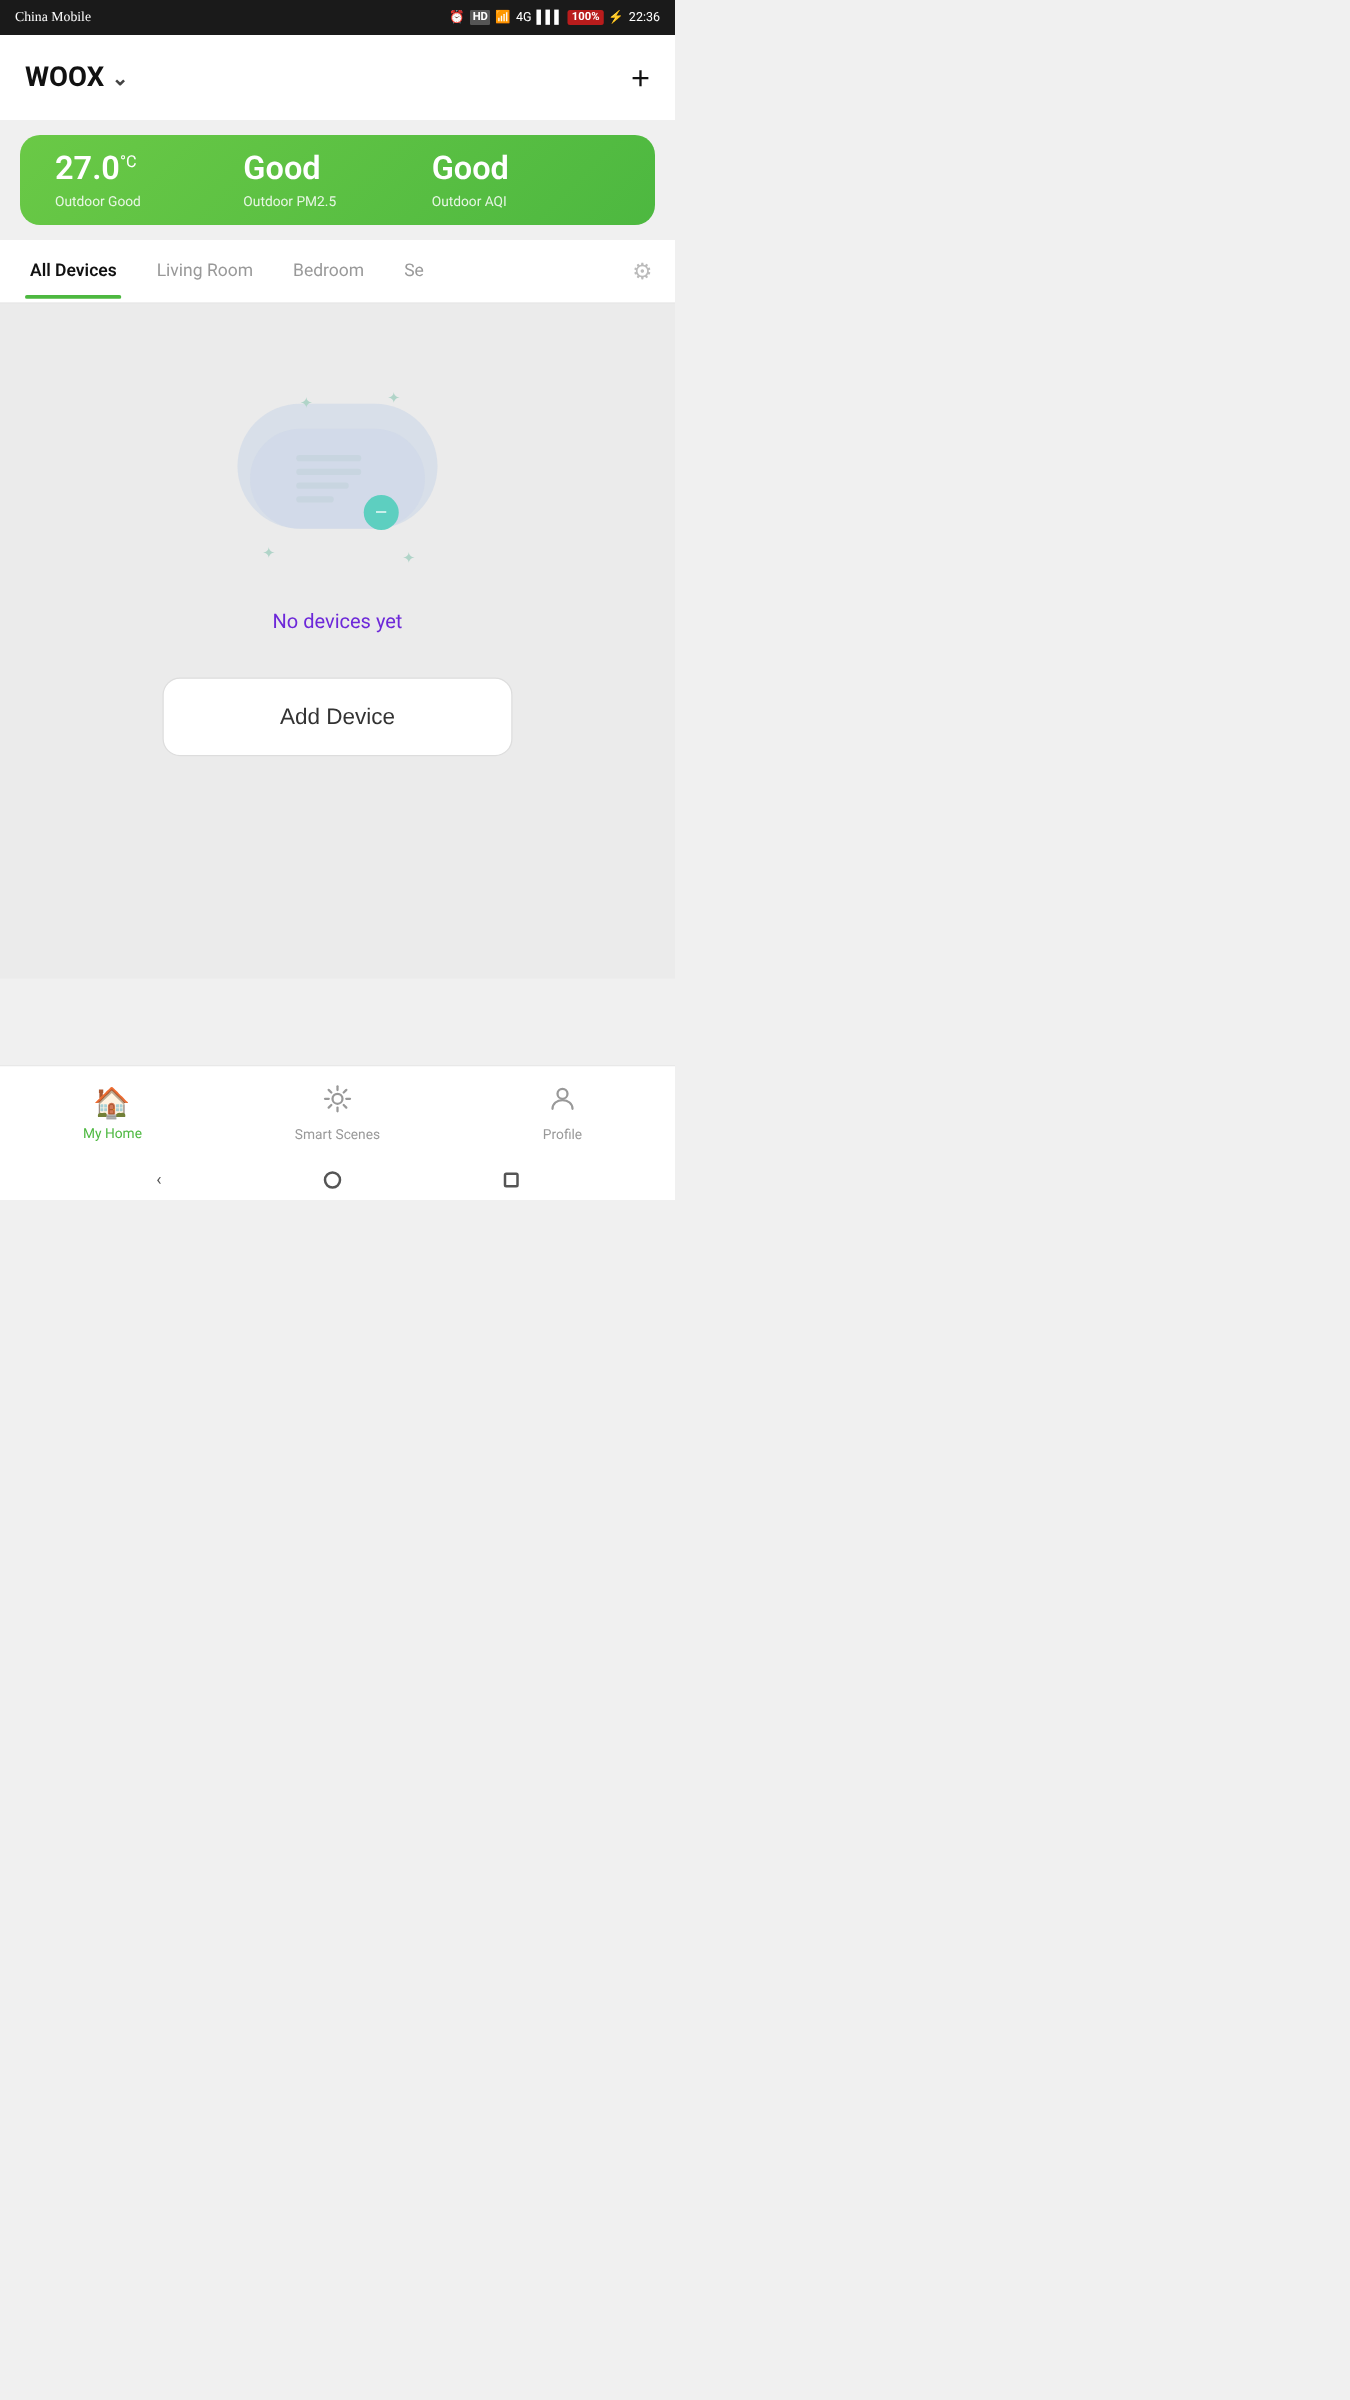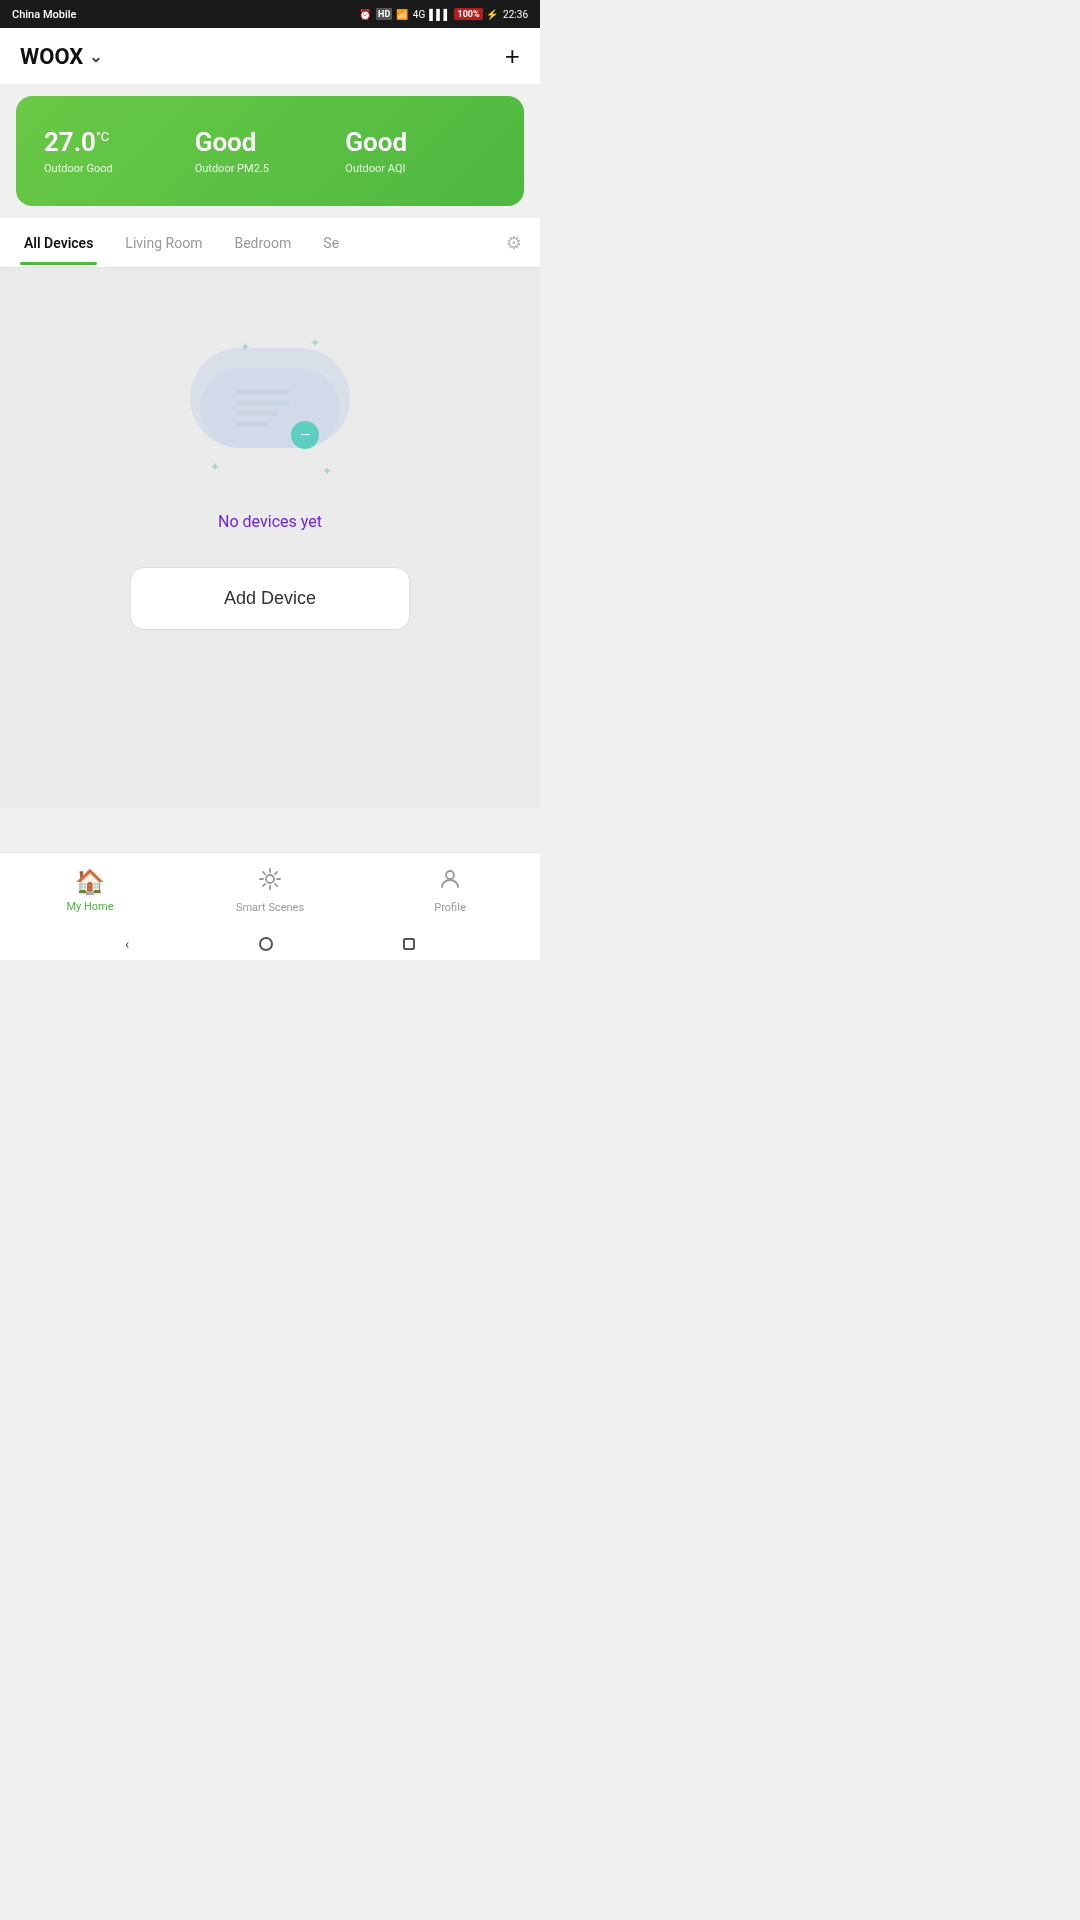--- a/index.html
+++ b/index.html
@@ -18,41 +18,41 @@
     .status-bar {
       height: 28px;
       background: #1a1a1a;
       display: flex;
       align-items: center;
       justify-content: space-between;
       padding: 0 12px;
       color: white;
       font-size: 10px;
     }
-    .status-bar-left { font-weight: 500; font-size: 11px; }
+    .status-bar-left { font-weight: 500; font-size: 11px; font-family: Liberation Serif, serif; }
     .status-bar-right {
       display: flex;
       align-items: center;
       gap: 4px;
       font-size: 10px;
     }
     .battery-icon {
       display: inline-flex;
       align-items: center;
       background: #b91c1c;
       color: white;
       font-size: 9px;
       padding: 1px 3px;
       border-radius: 2px;
       font-weight: bold;
     }
 
     
     .top-bar {
-      height: 56px;
+      height: 68px;
       background: #ffffff;
       display: flex;
       align-items: center;
       justify-content: space-between;
       padding: 0 20px;
     }
     .brand-title {
       font-size: 22px;
       font-weight: 700;
       color: #111;
@@ -71,21 +71,21 @@
       border: none;
       cursor: pointer;
       line-height: 1;
     }
 
     
     .weather-card {
       margin: 12px 16px;
       background: linear-gradient(135deg, #6ac946, #4db840);
       border-radius: 16px;
-      padding: 31px 28px;
+      padding: 12px 28px;
       display: flex;
       gap: 0;
     }
     .weather-item {
       flex: 1;
     }
     .weather-value {
       font-size: 26px;
       font-weight: 600;
       color: #fff;

